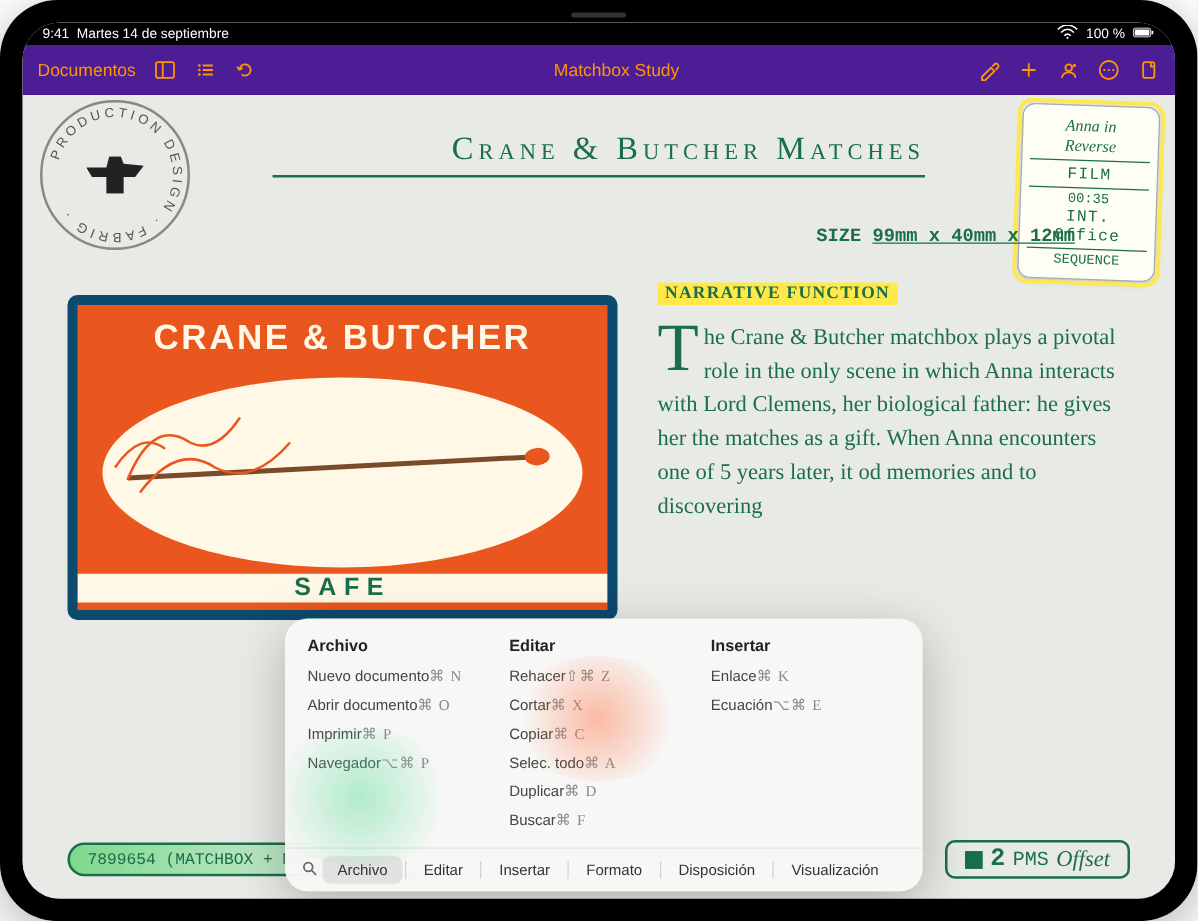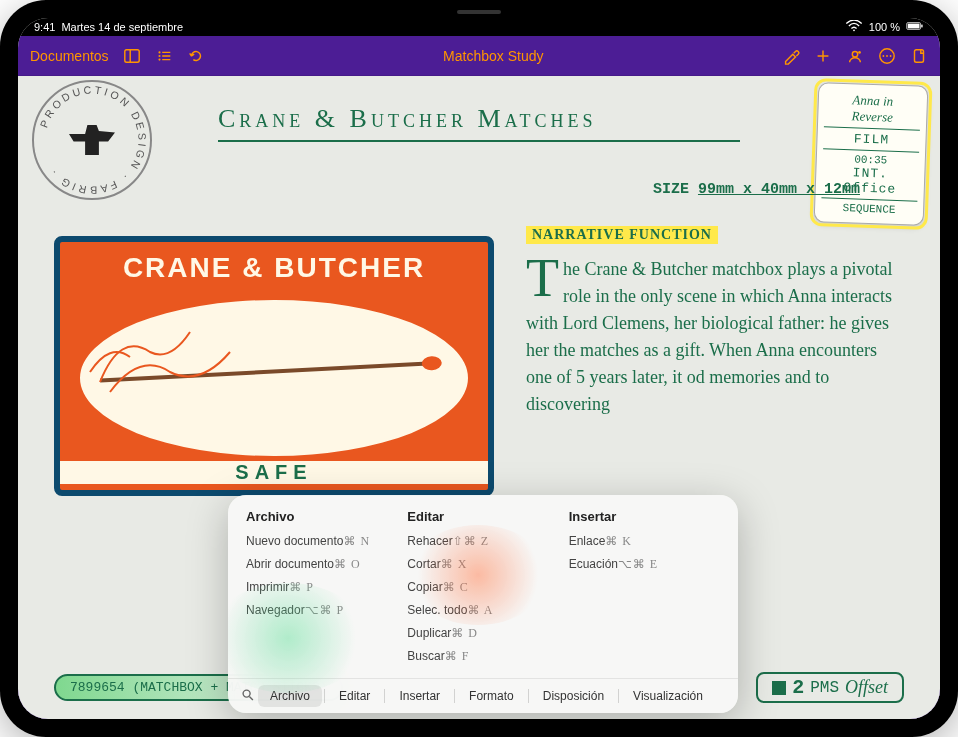--- a/index.html
+++ b/index.html
@@ -14,42 +14,42 @@
 .app { background: #4c1d95; height: calc(100% - 18px); display: flex; flex-direction: column; }
 .toolbar { height: 40px; display: flex; align-items: center; padding: 0 12px; gap: 14px; border-bottom: 1px solid rgba(0,0,0,.08); }
 .toolbar .title { flex: 1; text-align: center; color: #ff9500; font-weight: 400; font-size: 14px; }
 .toolbar .btn { color: #ff9500; font-size: 14px; cursor: pointer; display: flex; align-items: center; }
 .toolbar .group { display: flex; gap: 14px; align-items: center; }
 .toolbar svg { width: 18px; height: 18px; stroke: #ff9500; fill: none; stroke-width: 1.6; }
 
 .canvas { flex: 1; position: relative; overflow: hidden; background: #e8eae5; }
 
 
-.doc-title { position: absolute; top: 28px; left: 200px; right: 200px; font-family: 'Copperplate', serif; letter-spacing: 4px; font-size: 26px; color: #1b6e4a; text-align: left; font-variant: small-caps; }
+.doc-title { position: absolute; top: 28px; left: 200px; right: 200px; font-family: 'Copperplate', serif; letter-spacing: 4px; font-size: 26px; color: #1b6e4a; text-align: right; font-variant: small-caps; }
 .doc-title .rule { height: 2px; background: #1b6e4a; margin-top: 6px; position: relative; }
 .doc-title .yellow-overlap { position: absolute; left: -10px; top: -5px; width: 120px; height: 14px; background: #ffe94a; transform: skewX(-20deg); z-index: -1; }
 
 .badge { position: absolute; top: 4px; left: 14px; width: 120px; height: 120px; border-radius: 50%; border: 2px solid #888; display: flex; align-items: center; justify-content: center; }
 .badge svg { width: 100%; height: 100%; }
 .anvil { width: 46px; height: 30px; background: #222; clip-path: polygon(0 30%, 35% 30%, 40% 0, 60% 0, 65% 20%, 100% 25%, 85% 55%, 65% 55%, 65% 100%, 35% 100%, 35% 55%, 10% 55%); position: absolute; }
 
 .size-line { position: absolute; top: 105px; right: 80px; font-family: 'Courier New', monospace; font-weight: bold; color: #1b6e4a; font-size: 15px; }
 .size-line .underline { text-decoration: underline; text-decoration-color: #1b6e4a; }
 
 .sticker { position: absolute; top: 8px; right: 14px; width: 110px; background: #fffef6; border: 1px solid #aaa; border-radius: 10px; padding: 8px 6px; text-align: center; font-family: 'Courier New', monospace; font-size: 11px; color: #1b6e4a; transform: rotate(2deg); box-shadow: 0 2px 6px rgba(0,0,0,.15); }
 .sticker::before { content: ""; position: absolute; inset: -5px; border: 3px solid #ffe94a; border-radius: 12px; z-index: -1; }
 .sticker .script { font-family: cursive; font-style: italic; font-size: 13px; }
 .sticker hr { border: none; border-top: 1px solid #1b6e4a; margin: 3px 0; }
 .sticker .big { font-size: 13px; letter-spacing: 1px; }
 
 .narr { position: absolute; top: 150px; left: 508px; background: #ffe94a; font-family: 'Copperplate', serif; font-weight: bold; color: #1b6e4a; padding: 1px 6px; font-size: 14px; letter-spacing: 1px; }
 .body-text { position: absolute; top: 180px; left: 508px; right: 40px; font-family: Georgia, serif; font-size: 18px; line-height: 1.5; color: #1b6e4a; }
 .body-text .dropcap { float: left; font-size: 54px; line-height: 44px; padding-right: 4px; font-weight: 500; }
 
-.matchbox { position: absolute; top: 160px; left: 36px; width: 440px; height: 260px; background: #e9571f; border: 6px solid #0c4a6e; border-radius: 8px; overflow: hidden; }
+.matchbox { position: absolute; top: 160px; left: 36px; width: 440px; height: 260px; background: #e9571f; border: 8px solid #0c4a6e; border-radius: 8px; overflow: hidden; }
 .matchbox .top-text { color: #fff8e6; font-family: 'Futura', sans-serif; font-weight: 700; font-size: 28px; text-align: center; margin-top: 10px; letter-spacing: 2px; }
 .matchbox .oval { position: absolute; left: 20px; right: 20px; top: 58px; bottom: 34px; border: 3px solid #fff8e6; border-radius: 50%; background: #fff8e6; }
 .matchbox .match-stick { position: absolute; left: 40px; right: 60px; top: 128px; height: 4px; background: #7a4a2a; transform: rotate(-3deg); }
 .matchbox .match-head { position: absolute; width: 20px; height: 14px; background: #e9571f; border-radius: 50%; right: -14px; top: -5px; }
 .matchbox .sparks { position: absolute; left: 20px; top: 60px; width: 200px; height: 120px; }
 .matchbox .safe { position: absolute; bottom: 6px; left: 0; right: 0; text-align: center; color: #1b6e4a; font-family: 'Futura', sans-serif; font-weight: 700; font-size: 20px; letter-spacing: 6px; background: #fff8e6; }
 .ticket { border: 2px solid #1b6e4a; border-radius: 22px; padding: 4px 14px; font-family: 'Courier New', monospace; font-size: 13px; color: #1b6e4a; background: linear-gradient(90deg, #7fd88f 0%, #c0e8c8 60%, #e8eae5 100%); }
 .pms { margin-left: auto; border: 2px solid #1b6e4a; border-radius: 8px; padding: 2px 14px; font-family: 'Courier New', monospace; color: #1b6e4a; display: flex; align-items: center; gap: 6px; }
 .pms .num { font-size: 20px; font-weight: bold; }
 .pms .offset { font-family: cursive; font-style: italic; color: #1b6e4a; font-size: 18px; }

